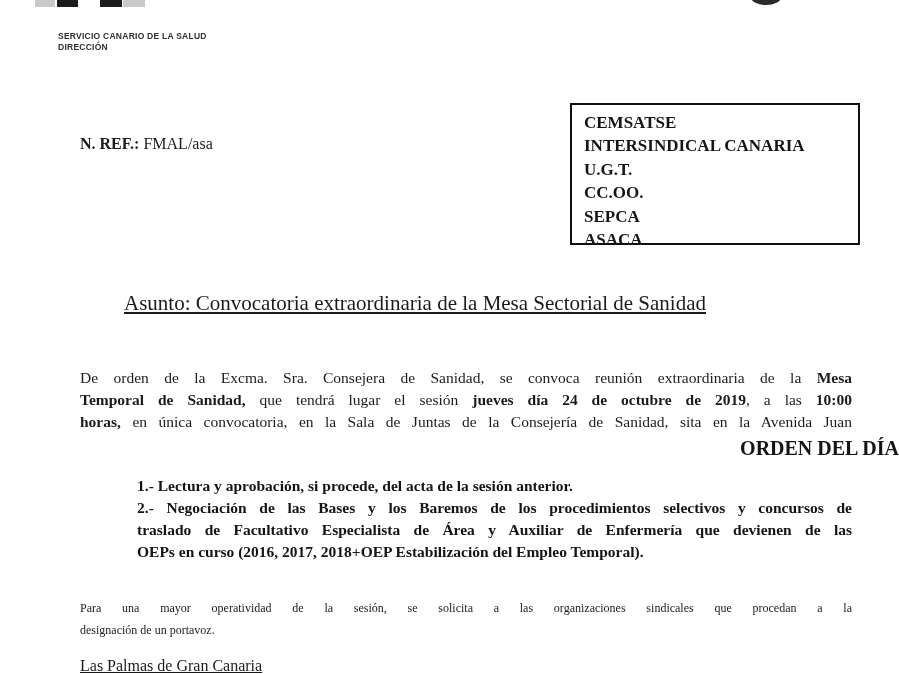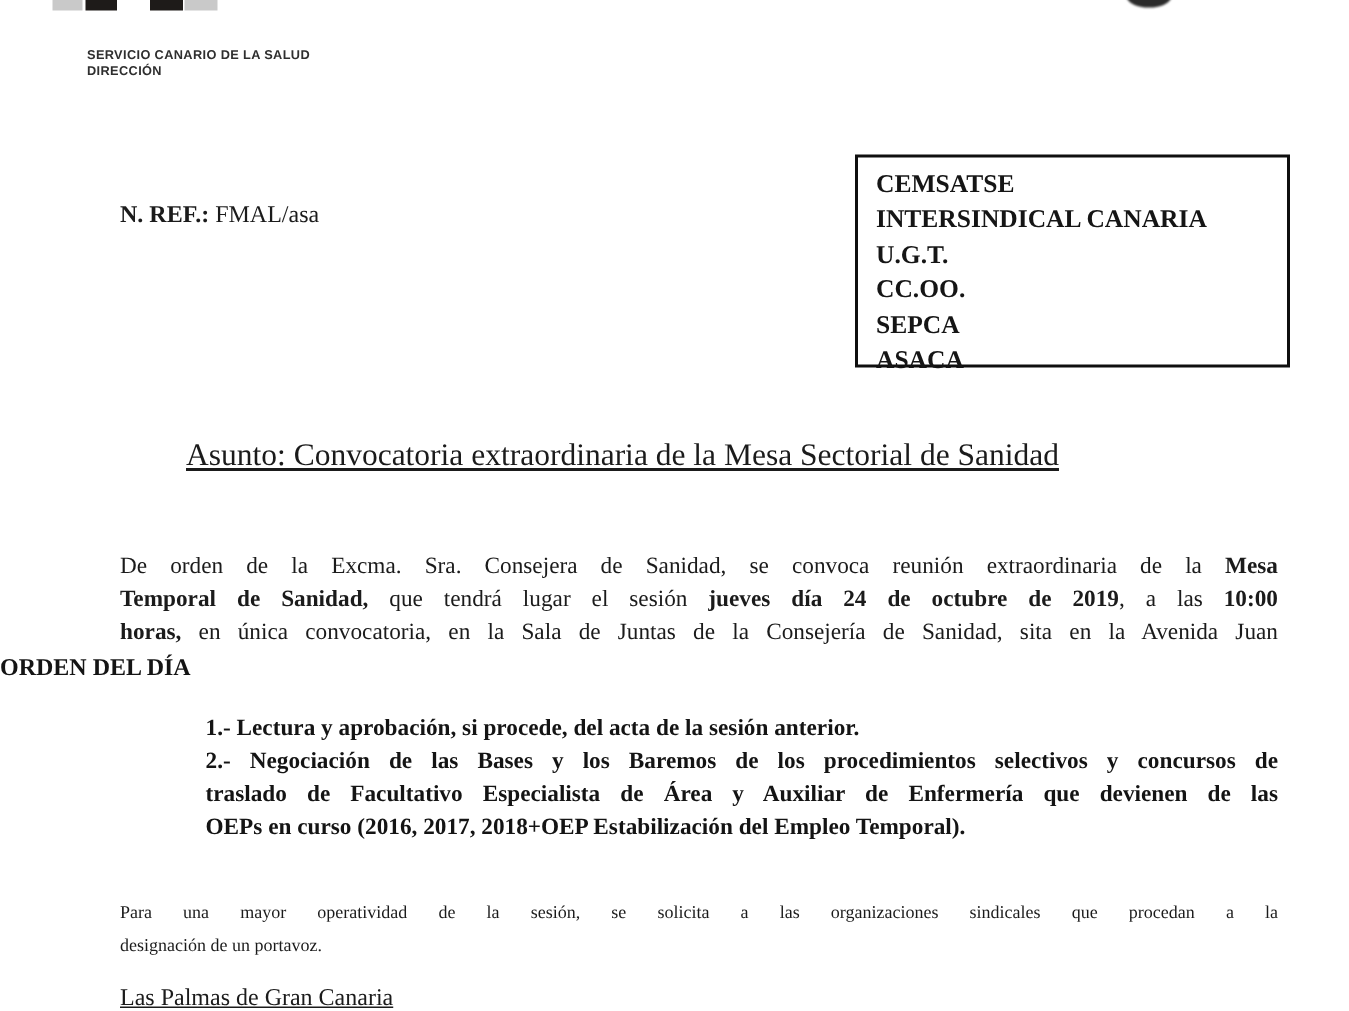--- a/index.html
+++ b/index.html
@@ -57,21 +57,21 @@
   .col { position: absolute; left: 80px; width: 772px; }
   .intro   { top: 336px; font-size: 15.5px; line-height: 21.9px; margin-top: 31px; }
   .closing { top: 597px; font-size: 12px; line-height: 22px; }
 
   .line { display: block; }
   .line.j { text-align: justify; text-align-last: justify; }
   .b { font-weight: bold; }
 
   .agenda-title {
     position: absolute; left: 0; top: 437px; width: 899px;
-    text-align: left; font-weight: bold; font-size: 16px;
+    text-align: right; font-weight: bold; font-size: 20px;
     color: #141414;
   }
 
   .items {
     position: absolute; left: 137px; top: 475px; width: 715px;
     font-weight: bold; font-size: 15.5px; line-height: 22px;
     color: #141414;
   }
 
   .place { position: absolute; left: 80px; top: 657px; font-size: 16px; text-decoration: underline; }

